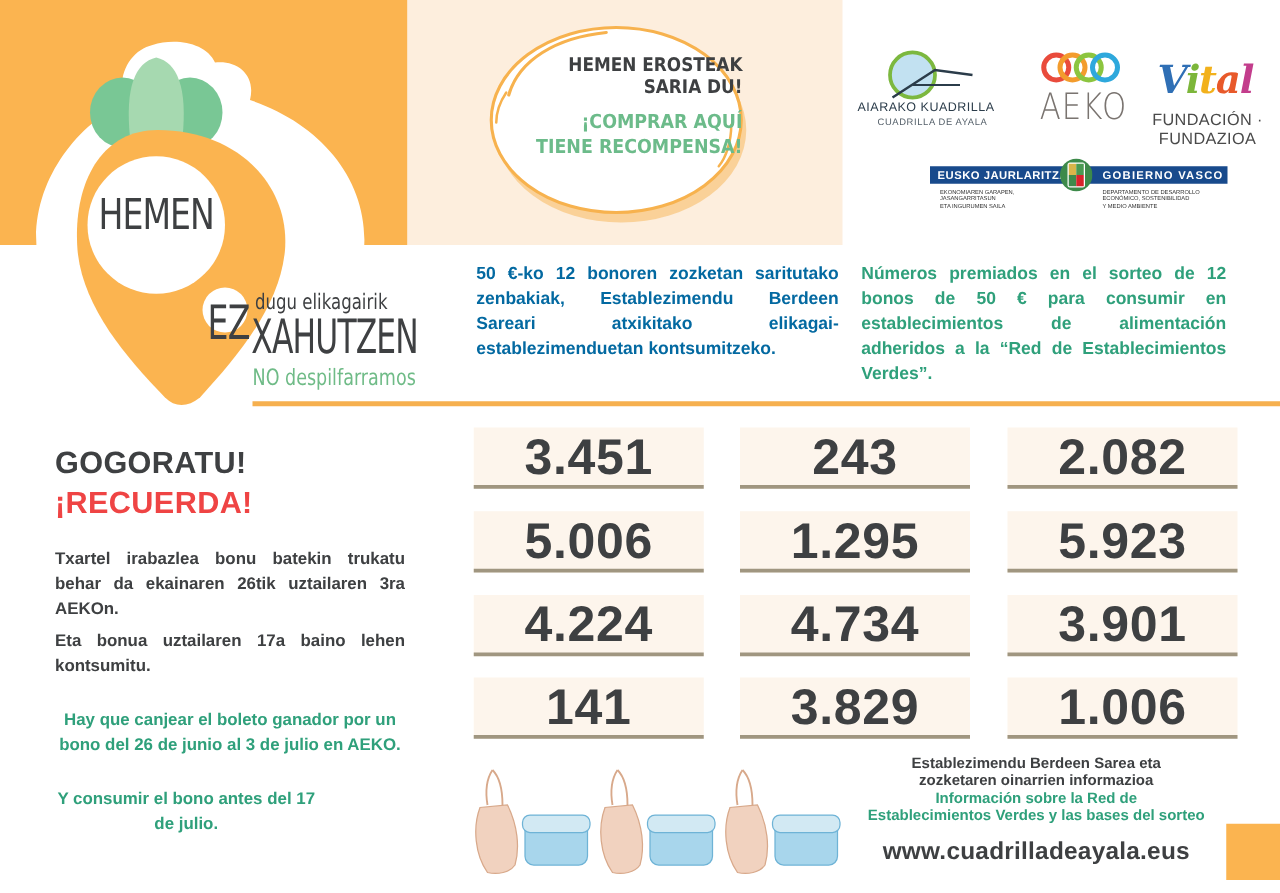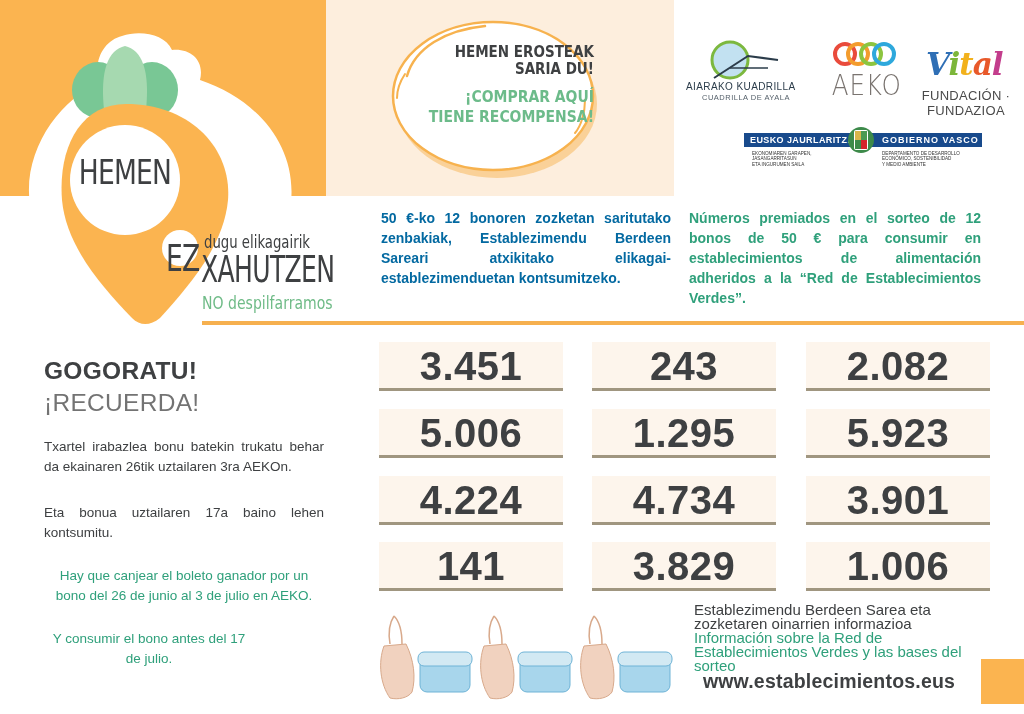--- a/index.html
+++ b/index.html
@@ -58,35 +58,35 @@
   .logo-gv .sub-l { position:absolute; left:8px; top:26px; font-size:4.6px; color:#333; line-height:5.4px; text-transform:uppercase; }
   .logo-gv .sub-r { position:absolute; left:138px; top:26px; font-size:4.6px; color:#333; line-height:5.4px; text-transform:uppercase; }
 
   
   .intro { position:absolute; font-size:14px; font-weight:bold; line-height:20px; text-align:justify; }
   .intro-eu { left:381px; top:208px; width:290px; color:#0369a1; }
   .intro-es { left:689px; top:208px; width:292px; color:#2fa07b; }
 
   
   .remember-eu { position:absolute; left:44px; top:357px; font-size:24.5px; font-weight:bold; color:#3e4042; letter-spacing:0.3px; }
-  .remember-es { position:absolute; left:44px; top:389px; font-size:24.5px; font-weight:normal; color:#737373; letter-spacing:0.3px; }
-  .info { position:absolute; left:44px; width:280px; font-size:13.5px; font-weight:normal; line-height:20px; text-align:justify; }
+  .remember-es { position:absolute; left:44px; top:389px; font-size:24.5px; font-weight:bold; color:#ef4444; letter-spacing:0.3px; }
+  .info { position:absolute; left:44px; width:280px; font-size:13.5px; font-weight:bold; line-height:20px; text-align:justify; }
   .info-eu1 { top:437px; color:#3e4042; }
   .info-eu2 { top:503px; color:#3e4042; }
   .info-es1 { top:566px; color:#2fa07b; text-align:center; }
   .info-es2 { top:629px; color:#2fa07b; text-align:center; }
 
   
   .num-grid { position:absolute; left:379px; top:342px; width:612px; }
   .num-cell { position:absolute; width:184px; height:49px; background:#fdf5ec; border-bottom:3px solid #a09680;
     text-align:center; font-size:40px; font-weight:bold; color:#3e4042; line-height:48px; letter-spacing:0.5px; }
 
   
   .illus { position:absolute; left:380px; top:612px; width:300px; height:90px; }
-  .footer-info { position:absolute; left:694px; top:603px; width:270px; font-size:15px; font-weight:normal; line-height:14px; }
+  .footer-info { position:absolute; left:694px; top:603px; width:270px; text-align:center; font-size:12px; font-weight:bold; line-height:14px; }
   .footer-info .eu { color:#3e4042; }
   .footer-info .es { color:#2fa07b; }
   .website { position:absolute; left:694px; top:670px; width:270px; text-align:center; font-size:19.5px; font-weight:bold; color:#3e4042; letter-spacing:0.2px; }
   .corner-square { position:absolute; left:981px; top:659px; width:43px; height:45px; background:#fbb450; }
 </style>
 </head>
 <body>
 
 <div class="orange-block"></div>
 <div class="cream-panel"></div>
@@ -238,15 +238,15 @@
     <rect x="38" y="40" width="54" height="14" rx="6" fill="#d2e9f3" stroke="#6eb3d6"></rect>
   </g>
 </svg>
 
 <div class="footer-info">
   <div class="eu">Establezimendu Berdeen Sarea eta</div>
   <div class="eu">zozketaren oinarrien informazioa</div>
   <div class="es">Información sobre la Red de</div>
   <div class="es">Establecimientos Verdes y las bases del sorteo</div>
 </div>
-<div class="website">www.establecimientos.eus</div>
+<div class="website">www.cuadrilladeayala.eus</div>
 
 <div class="corner-square"></div>
 
 </body></html>

